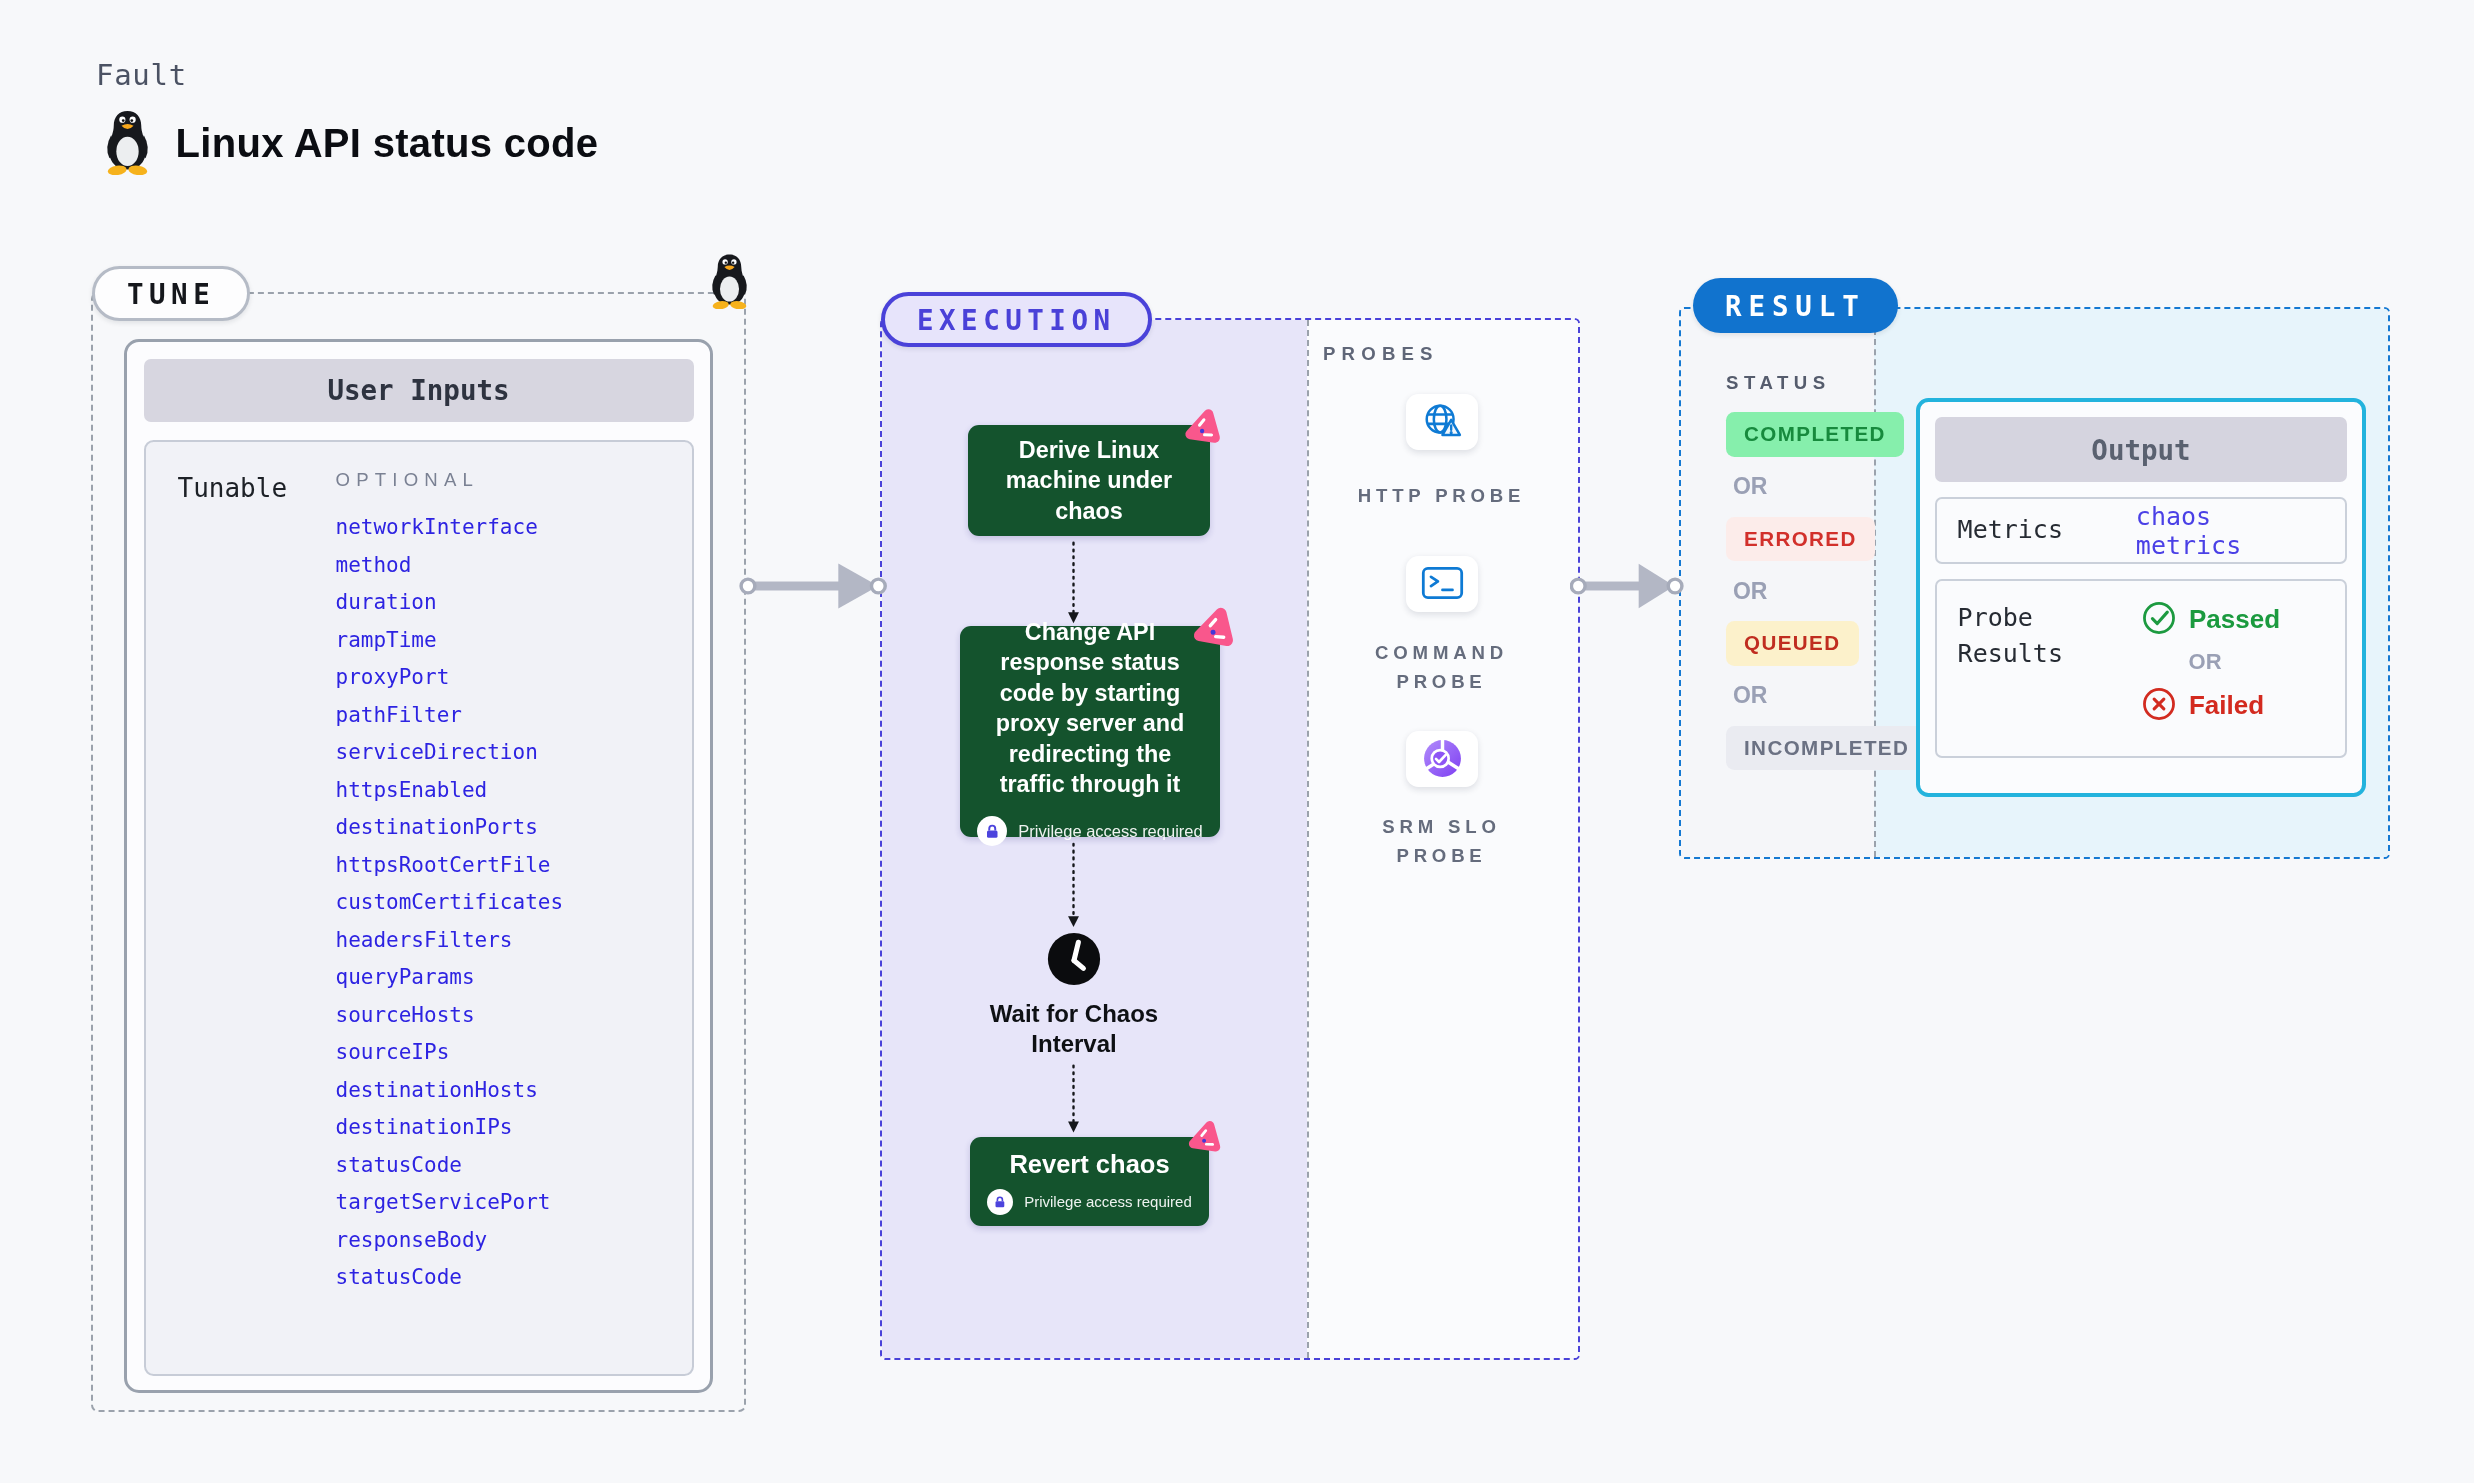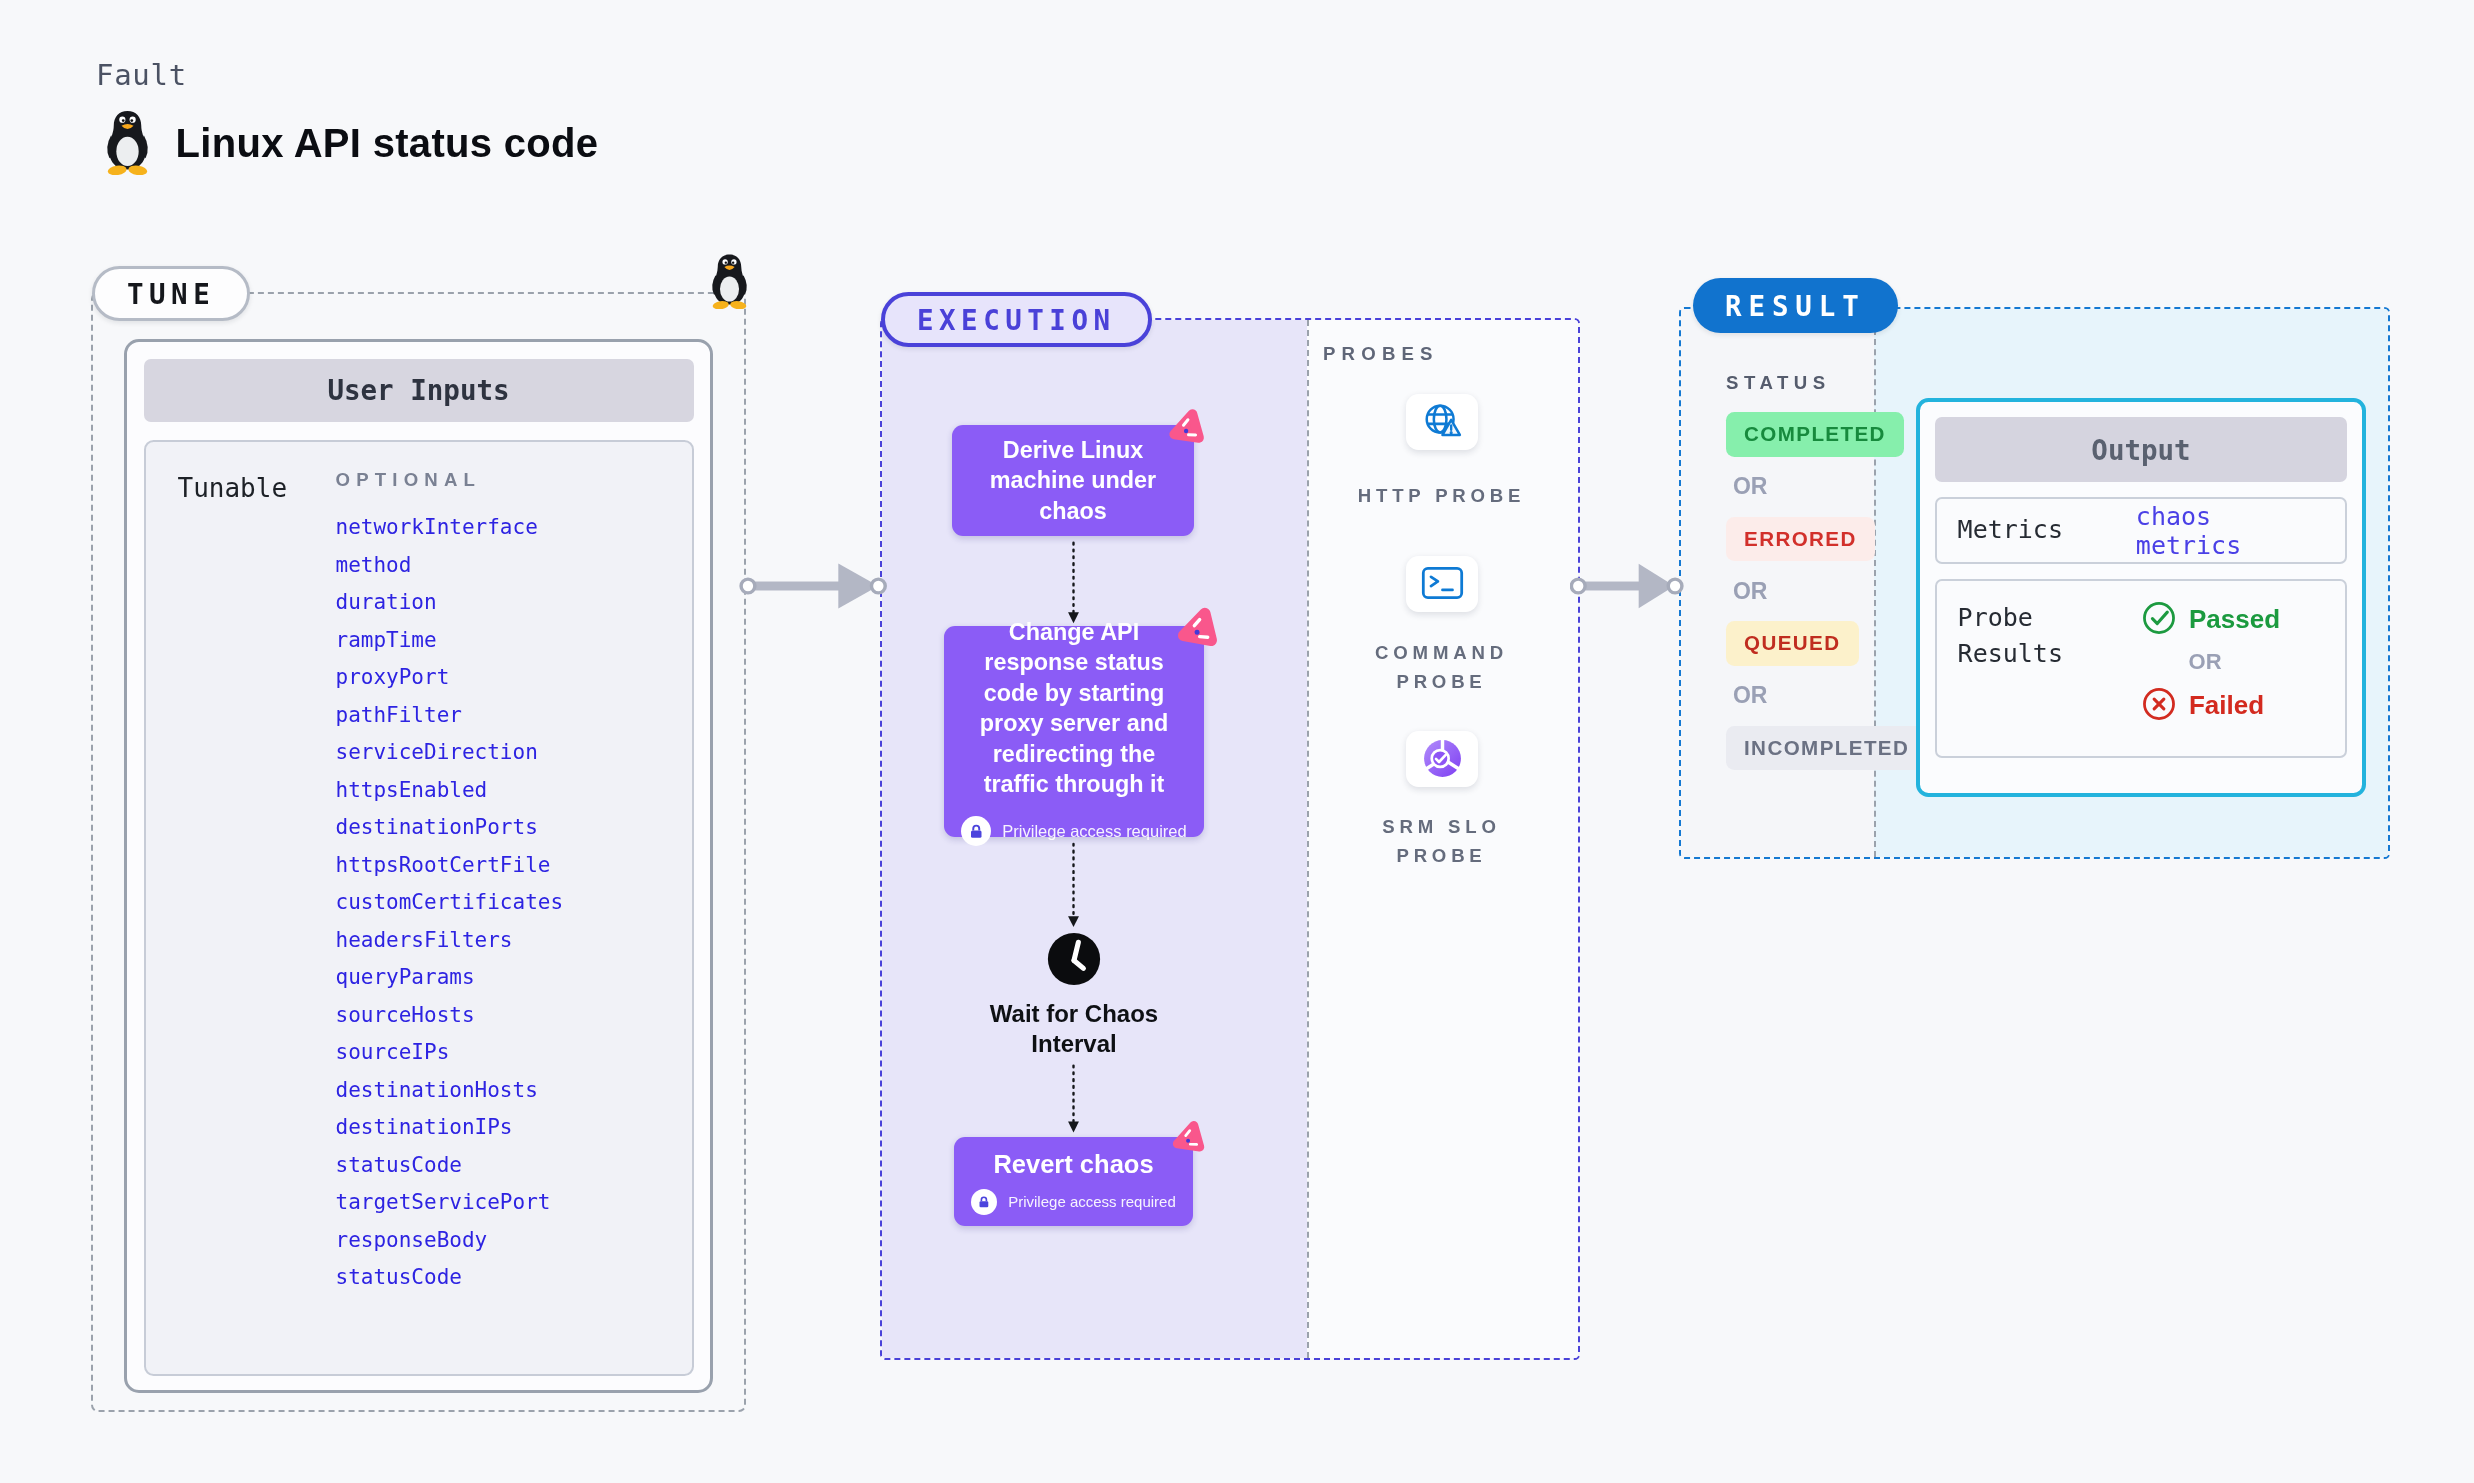--- a/index.html
+++ b/index.html
@@ -29,35 +29,35 @@
   .tune-box { position:absolute; left:91px; top:292px; width:655px; height:1120px;
               border:2.8px dashed #9ba2ac; border-radius:6.9px; }
   .tux-small { position:absolute; left:706px; top:253px; z-index:5; }
   .ui-card { position:absolute; left:124px; top:339px; width:589px; height:1054px;
              background:#fcfcfe; border:3.4px solid #99a1ad; border-radius:15px; padding:16.5px; z-index:2; }
   .ui-head { height:63px; background:#d7d6e0; border-radius:6.9px; display:flex; align-items:center;
              justify-content:center; font-size:27.5px; font-weight:700; color:#2e3340; margin-bottom:18px; }
   .ui-body { height:936px; background:#f1f2f7; border:2.1px solid #c7ccd7; border-radius:9.6px;
              padding:27.5px 13.8px 0 32px; display:flex; }
   .tunable-label { width:158px; font-size:26px; color:#1d2127; padding-top:4.1px; }
-  .optional-label { font-size:18.6px; font-weight:700; color:#7a8193; letter-spacing:6.2px; margin-bottom:26px; }
+  .optional-label { font-size:18.6px; font-weight:400; color:#7a8193; letter-spacing:6.2px; margin-bottom:26px; }
   .param { font-size:21px; color:#2d23e2; margin-bottom:16.5px; line-height:1;
            font-family:"DejaVu Sans Mono","Liberation Mono",monospace; }
 
   
   .exec-box { position:absolute; left:880px; top:318px; width:700px; height:1042px;
               border:2.8px dashed #4a42d9; border-radius:5.5px; overflow:hidden; }
   .exec-purple { position:absolute; left:0; top:0; width:425px; height:100%; background:#e7e5f9; }
   .probes-bg { position:absolute; left:425px; right:0; top:0; bottom:0; background:#fafbfd;
                border-left:2.8px dashed #9ba2ac; }
   .probes-label { position:absolute; left:1323px; top:343px; font-size:18.6px; font-weight:700;
                   color:#5f6678; letter-spacing:6.2px; z-index:3; }
-  .step { position:absolute; background:#8b5cf6; border-radius:11px; color:#fff; text-align:center;
+  .step { position:absolute; background:#14532d; border-radius:11px; color:#fff; text-align:center;
           display:flex; flex-direction:column; align-items:center; justify-content:center;
-          z-index:3; box-shadow:0 2.8px 6.9px rgba(40,35,120,.18); }
+          z-index:3; box-shadow:0 2.8px 6.9px rgba(40,35,120,.18);margin-left:16px; }
   .step-text { font-size:23.4px; font-weight:700; line-height:1.3; }
   .step1 { left:952px; top:425px; width:242px; height:111px; padding:0 19px; }
   .step2 { left:944px; top:626px; width:260px; height:211px; padding:0 15px; }
   .step3 { left:954px; top:1137px; width:239px; height:89px; }
   .step3 .step-text { font-size:25.5px; }
   .priv-row { display:flex; align-items:center; gap:11px; margin-top:16.5px; }
   .step3 .priv-row { margin-top:6.9px; }
   .lock-circle { width:30px; height:30px; border-radius:50%; background:#ffffff; display:flex;
                  align-items:center; justify-content:center; flex:0 0 auto; }
   .step3 .lock-circle { width:26px; height:26px; }

